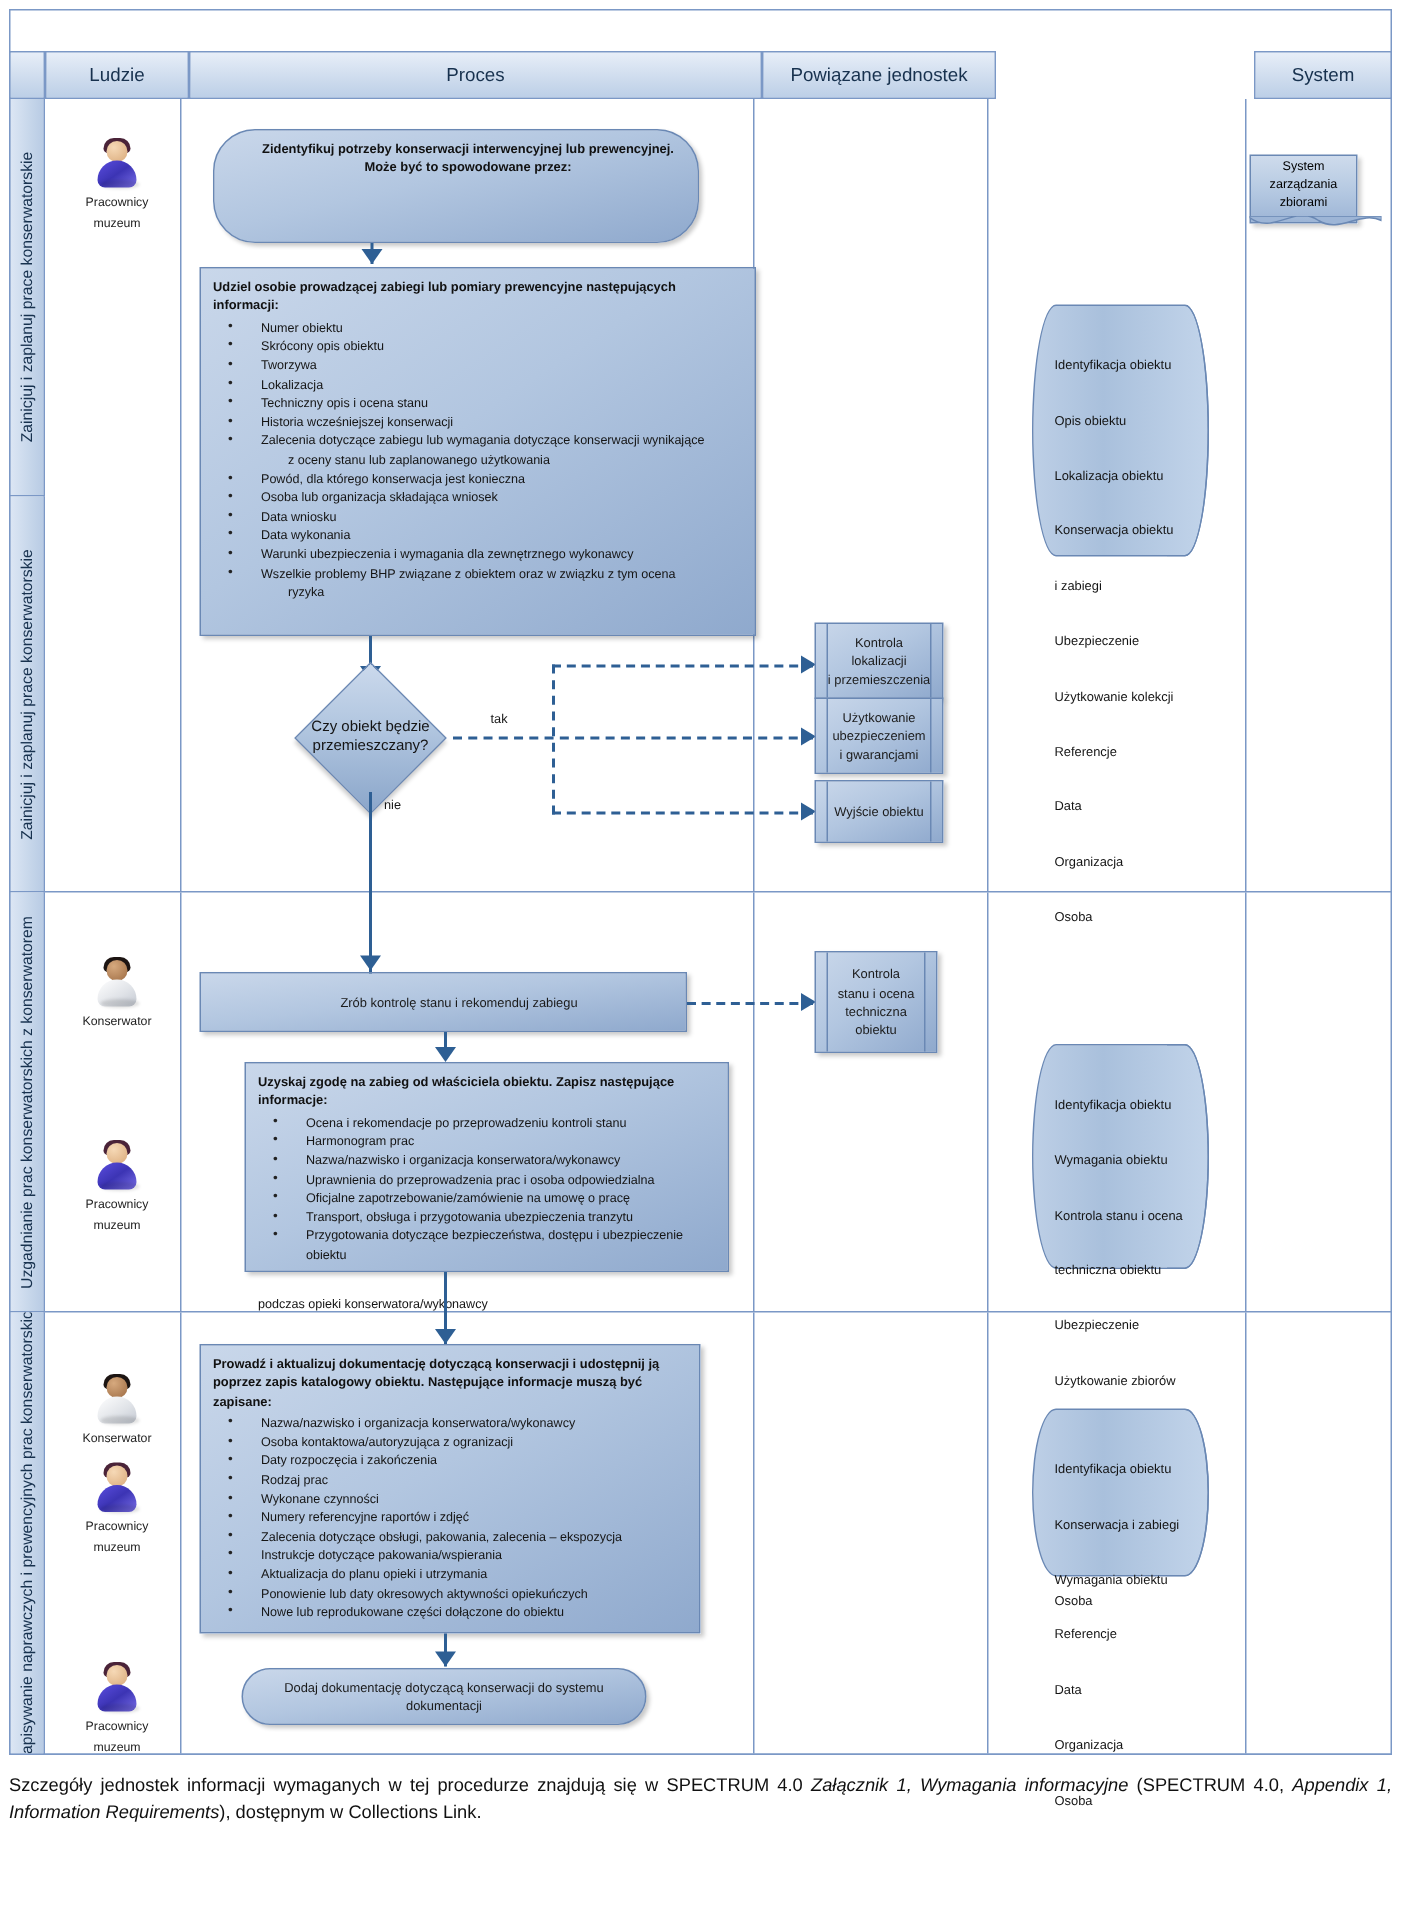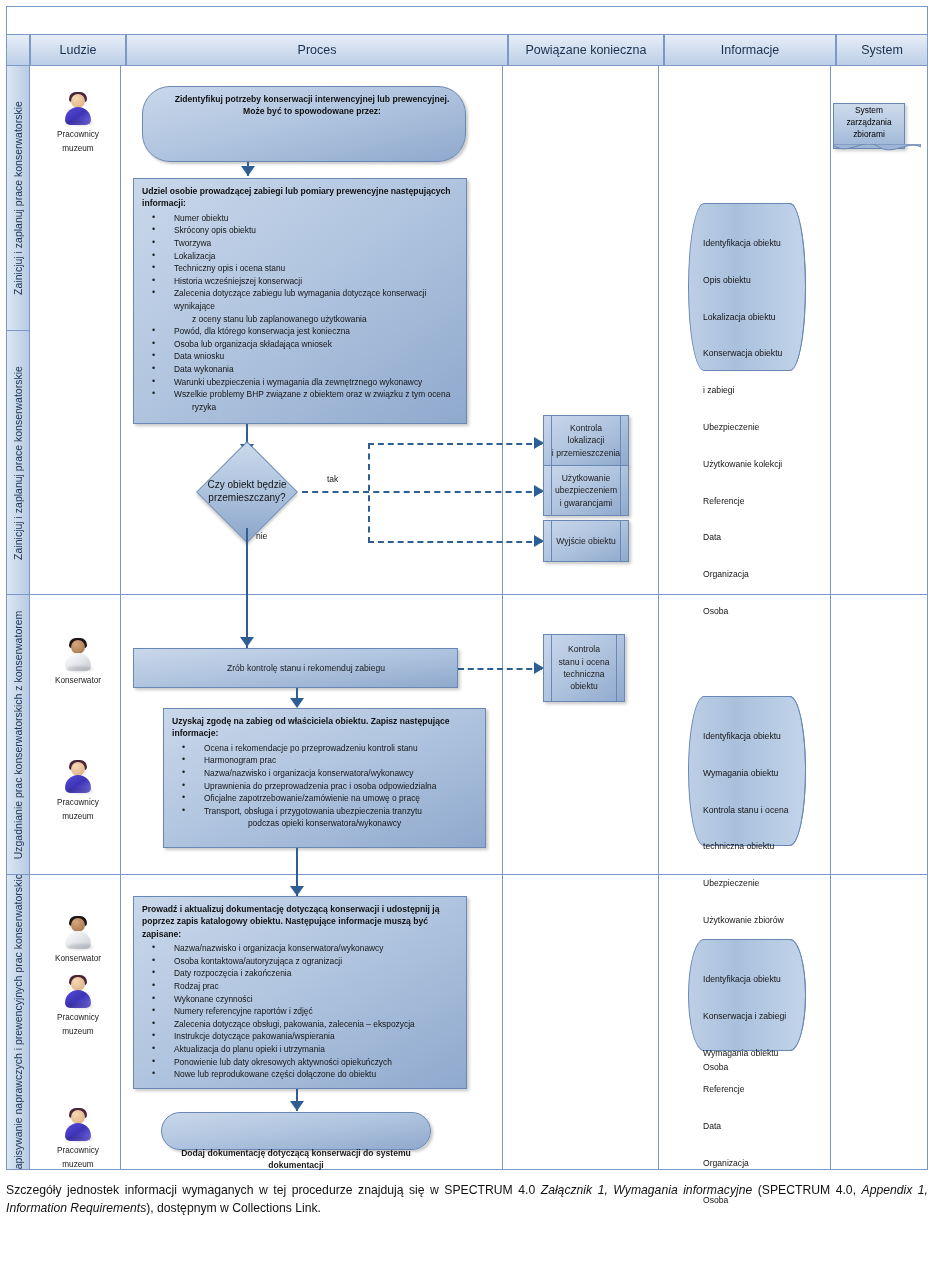--- a/index.html
+++ b/index.html
@@ -127,28 +127,28 @@
   ul.bul { list-style: none; margin: 2px 0 0 0; padding: 0; }
   ul.bul li {
     position: relative; font-size: 8.4px; line-height: 12.6px;
     padding-left: 32px; color: #151515;
   }
   ul.bul li::before {
     content: "\2022"; position: absolute; left: 10px; top: -1px;
     font-size: 9px; color: #222;
   }
   ul.bul li .cont { display: block; padding-left: 18px; }
-  ul.bul li.ctr { padding-left: 0; text-align: center; }
+  ul.bul li.ctr { padding-left: 0; text-align: left; margin-top: 20px; }
   ul.bul li.ctr::before { content: ""; }
 
   .box-center {
     display: flex; align-items: center; justify-content: center;
     text-align: center; font-size: 8.6px; line-height: 12.4px; padding: 3px 6px;
   }
-  .box-center.bold { font-weight: bold; margin-top: 28px; }
+  .box-center.bold { font-weight: normal; }
 
   
   .preproc { position: absolute; }
   .preproc .bar {
     position: absolute; top: 0; bottom: 0; width: 0;
     border-left: 1px solid #6a88b4;
   }
 
   
   .cyl {
@@ -226,22 +226,21 @@
   <div class="title-bar">
     <span class="t">Konserwacja i opieka nad zbiorami</span>
   </div>
 
   <div class="frame"></div>
 
   <div class="hdr-row">
     <div class="hdr corner"></div>
     <div class="hdr c1">Ludzie</div>
     <div class="hdr c2">Proces</div>
-    <div class="hdr c3">Powiązane konieczna</div>
-    <div class="hdr c4">Informacje</div>
+    <div class="hdr c3">Powiązane jednostek</div>
     <div class="hdr c5">System</div>
   </div>
 
   <div class="lane-strip" style="top:66px; height:265px;">
     <div class="lane-label">Zainicjuj i zaplanuj prace konserwatorskie</div>
   </div>
   <div class="lane-strip" style="top:331px; height:264px;">
     <div class="lane-label">Zainicjuj i zaplanuj prace konserwatorskie</div>
   </div>
   <div class="lane-body" style="top:66px; height:529px;">
@@ -263,21 +262,21 @@
   </div>
 
   <div class="shape rounded proc-list" style="left:142px; top:86px; width:324px; height:76px;padding-left:24px;">
     <div class="proc-title ctr">Zidentyfikuj potrzeby konserwacji interwencyjnej lub prewencyjnej.</div>
     <div class="proc-title ctr">Może być to spowodowane przez:</div>
   </div>
 
   <div class="ln v" style="left:247px; top:162px; height:14px;"></div>
   <div class="arw down" style="left:241px; top:166px;"></div>
 
-  <div class="shape proc-list" style="left:133px; top:178px; width:334px; height:246px;">
+  <div class="shape proc-list" style="left:133px; top:178px; width:371px; height:246px;">
     <div class="proc-title">Udziel osobie prowadzącej zabiegi lub pomiary prewencyjne następujących informacji:</div>
     <ul class="bul">
       <li>Numer obiektu</li>
       <li>Skrócony opis obiektu</li>
       <li>Tworzywa</li>
       <li>Lokalizacja</li>
       <li>Techniczny opis i ocena stanu</li>
       <li>Historia wcześniejszej konserwacji</li>
       <li>
         <span>Zalecenia dotyczące zabiegu lub wymagania dotyczące konserwacji wynikające</span>
@@ -430,20 +429,23 @@
 
   <div class="shape proc-list" style="left:163px; top:708px; width:323px; height:140px;">
     <div class="proc-title">Uzyskaj zgodę na zabieg od właściciela obiektu. Zapisz następujące informacje:</div>
     <ul class="bul">
       <li>Ocena i rekomendacje po przeprowadzeniu kontroli stanu</li>
       <li>Harmonogram prac</li>
       <li>Nazwa/nazwisko i organizacja konserwatora/wykonawcy</li>
       <li>Uprawnienia do przeprowadzenia prac i osoba odpowiedzialna</li>
       <li>Oficjalne zapotrzebowanie/zamówienie na umowę o pracę</li>
       <li>Transport, obsługa i przygotowania ubezpieczenia tranzytu</li>
+      <li>
+        <span>Przygotowania dotyczące bezpieczeństwa, dostępu i ubezpieczenie obiektu</span>
+      </li>
       <li class="ctr">podczas opieki konserwatora/wykonawcy</li>
     </ul>
   </div>
 
   <div class="cyl" style="left:688px; top:696px; width:118px; height:150px;">
     <div class="arc"></div>
     <div class="line">Identyfikacja obiektu</div>
     <div class="line">Wymagania obiektu</div>
     <div class="line">Kontrola stanu i ocena</div>
     <div class="line">techniczna obiektu</div>

